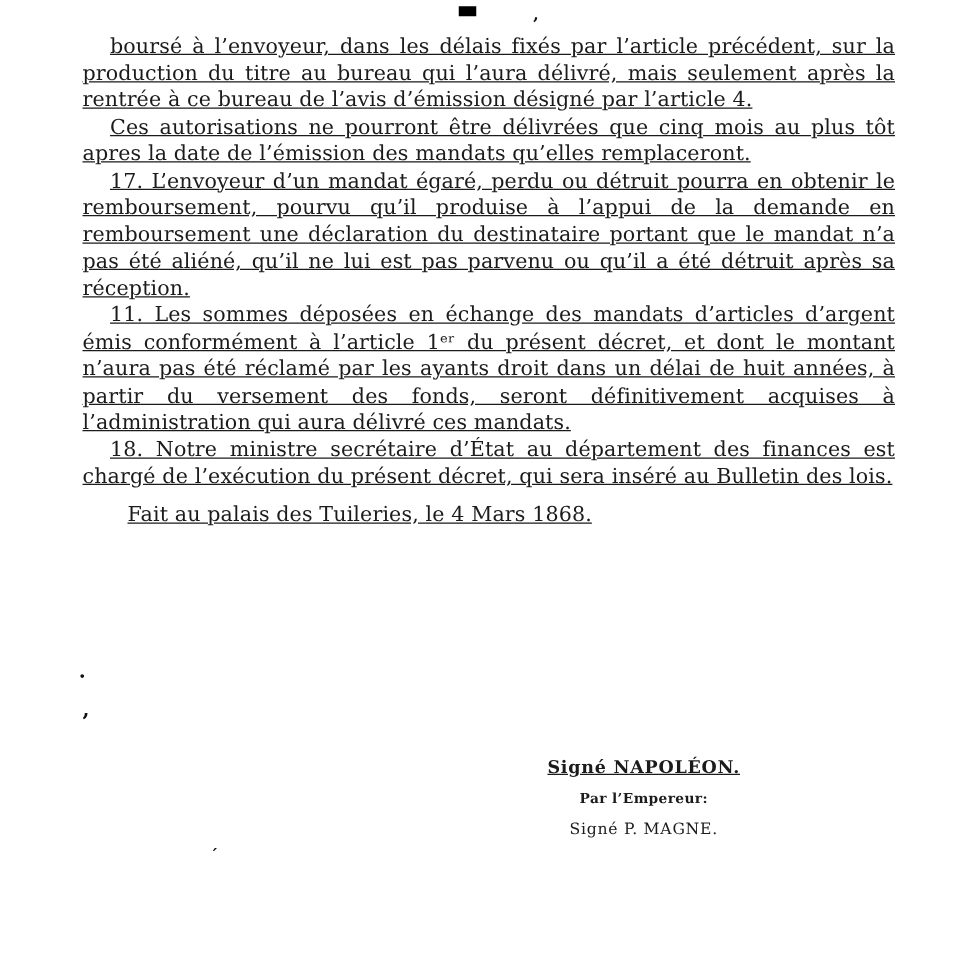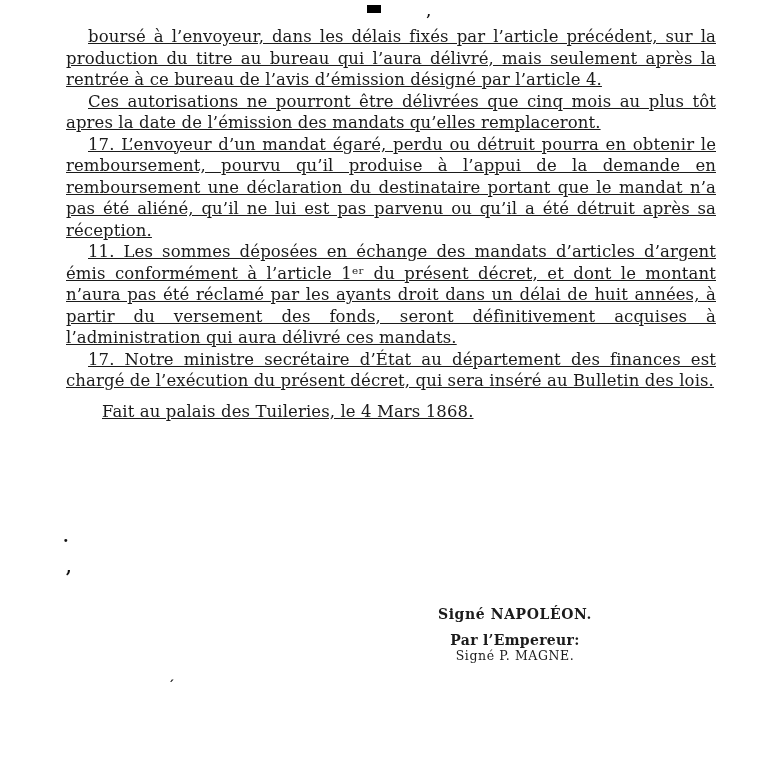--- a/index.html
+++ b/index.html
@@ -40,35 +40,37 @@
     position: absolute;
     left: 290px;
     top: 606px;
     width: 450px;
     text-align: center;
   }
   .sig-napoleon {
     font-weight: bold;
     font-size: 14px;
     letter-spacing: 0.6px;
+    text-decoration: underline;
   }
   .sig-par {
     font-weight: bold;
-    font-size: 14px;
+    font-size: 11px;
     margin-top: 10px;
     letter-spacing: 0.3px;
   }
   .sig-ministre {
     font-weight: bold;
     font-style: italic;
     font-size: 11.5px;
     margin-top: 9px;
   }
   .sig-magne {
     font-size: 12.5px;
+    margin-top: 10px;
     letter-spacing: 0.6px;
   }
   .artifact-bar {
     position: absolute;
     left: 367px;
     top: 5px;
     width: 14px;
     height: 8px;
     background: #000000;
   }
@@ -91,21 +93,21 @@
   <span class="artifact a-apostrophe">’</span>
   <span class="artifact a-dot">·</span>
   <span class="artifact a-comma">,</span>
   <span class="artifact a-accent">´</span>
 
   <div class="text-block">
     <p class="para">boursé à l’envoyeur, dans les délais fixés par l’article précédent, sur la production du titre au bureau qui l’aura délivré, mais seulement après la rentrée à ce bureau de l’avis d’émission désigné par l’article 4.</p>
     <p class="para">Ces autorisations ne pourront être délivrées que cinq mois au plus tôt apres la date de l’émission des mandats qu’elles remplaceront.</p>
     <p class="para">17. L’envoyeur d’un mandat égaré, perdu ou détruit pourra en obtenir le remboursement, pourvu qu’il produise à l’appui de la demande en remboursement une déclaration du destinataire portant que le mandat n’a pas été aliéné, qu’il ne lui est pas parvenu ou qu’il a été détruit après sa réception.</p>
     <p class="para">11. Les sommes déposées en échange des mandats d’articles d’argent émis conformément à l’article 1ᵉʳ du présent décret, et dont le montant n’aura pas été réclamé par les ayants droit dans un délai de huit années, à partir du versement des fonds, seront définitivement acquises à l’administration qui aura délivré ces mandats.</p>
-    <p class="para">17. Notre ministre secrétaire d’État au département des finances est chargé de l’exécution du présent décret, qui sera inséré au Bulletin des lois.</p>
+    <p class="para">18. Notre ministre secrétaire d’État au département des finances est chargé de l’exécution du présent décret, qui sera inséré au Bulletin des lois.</p>
     <p class="dateline">Fait au palais des Tuileries, le 4 Mars 1868.</p>
   </div>
 
   <div class="signature">
     <div class="sig-napoleon">Signé NAPOLÉON.</div>
     <div class="sig-par">Par l’Empereur:</div>
     <div class="sig-magne">Signé P. MAGNE.</div>
   </div>
 
 </div>

